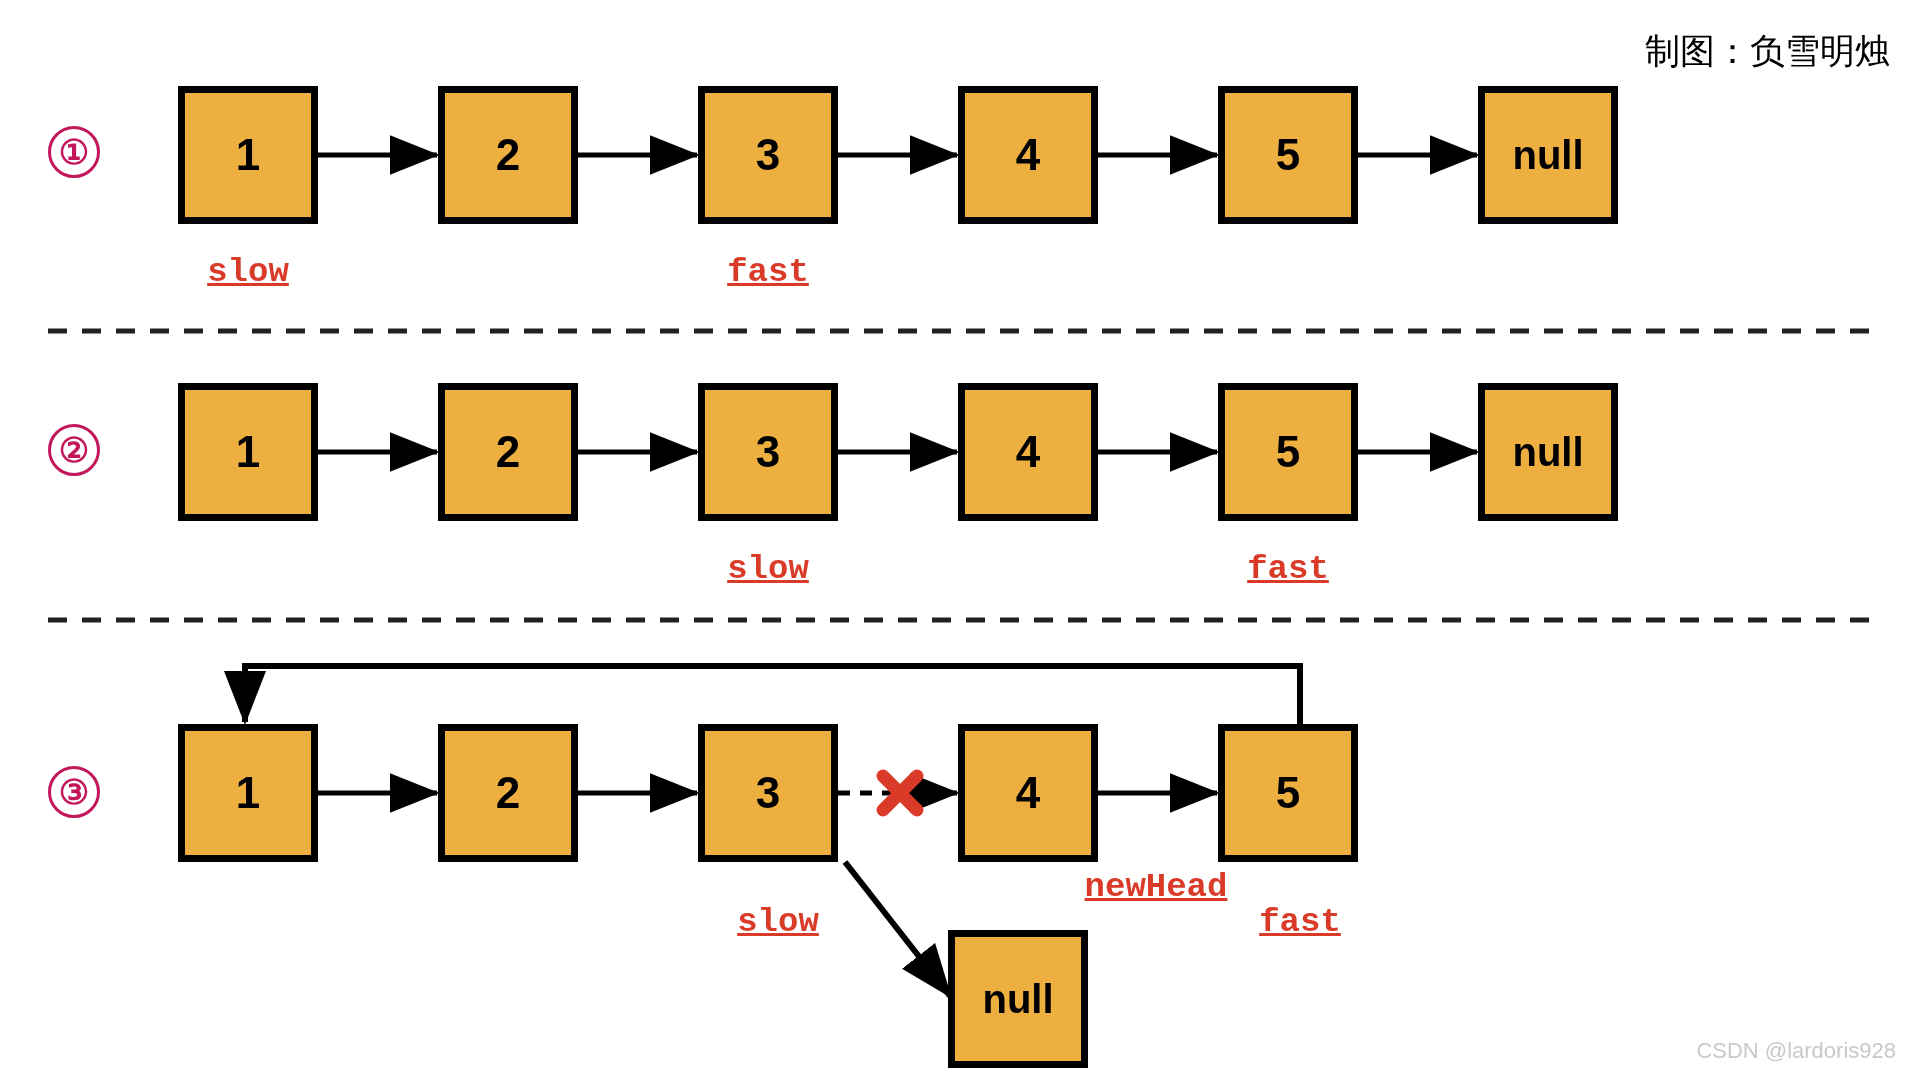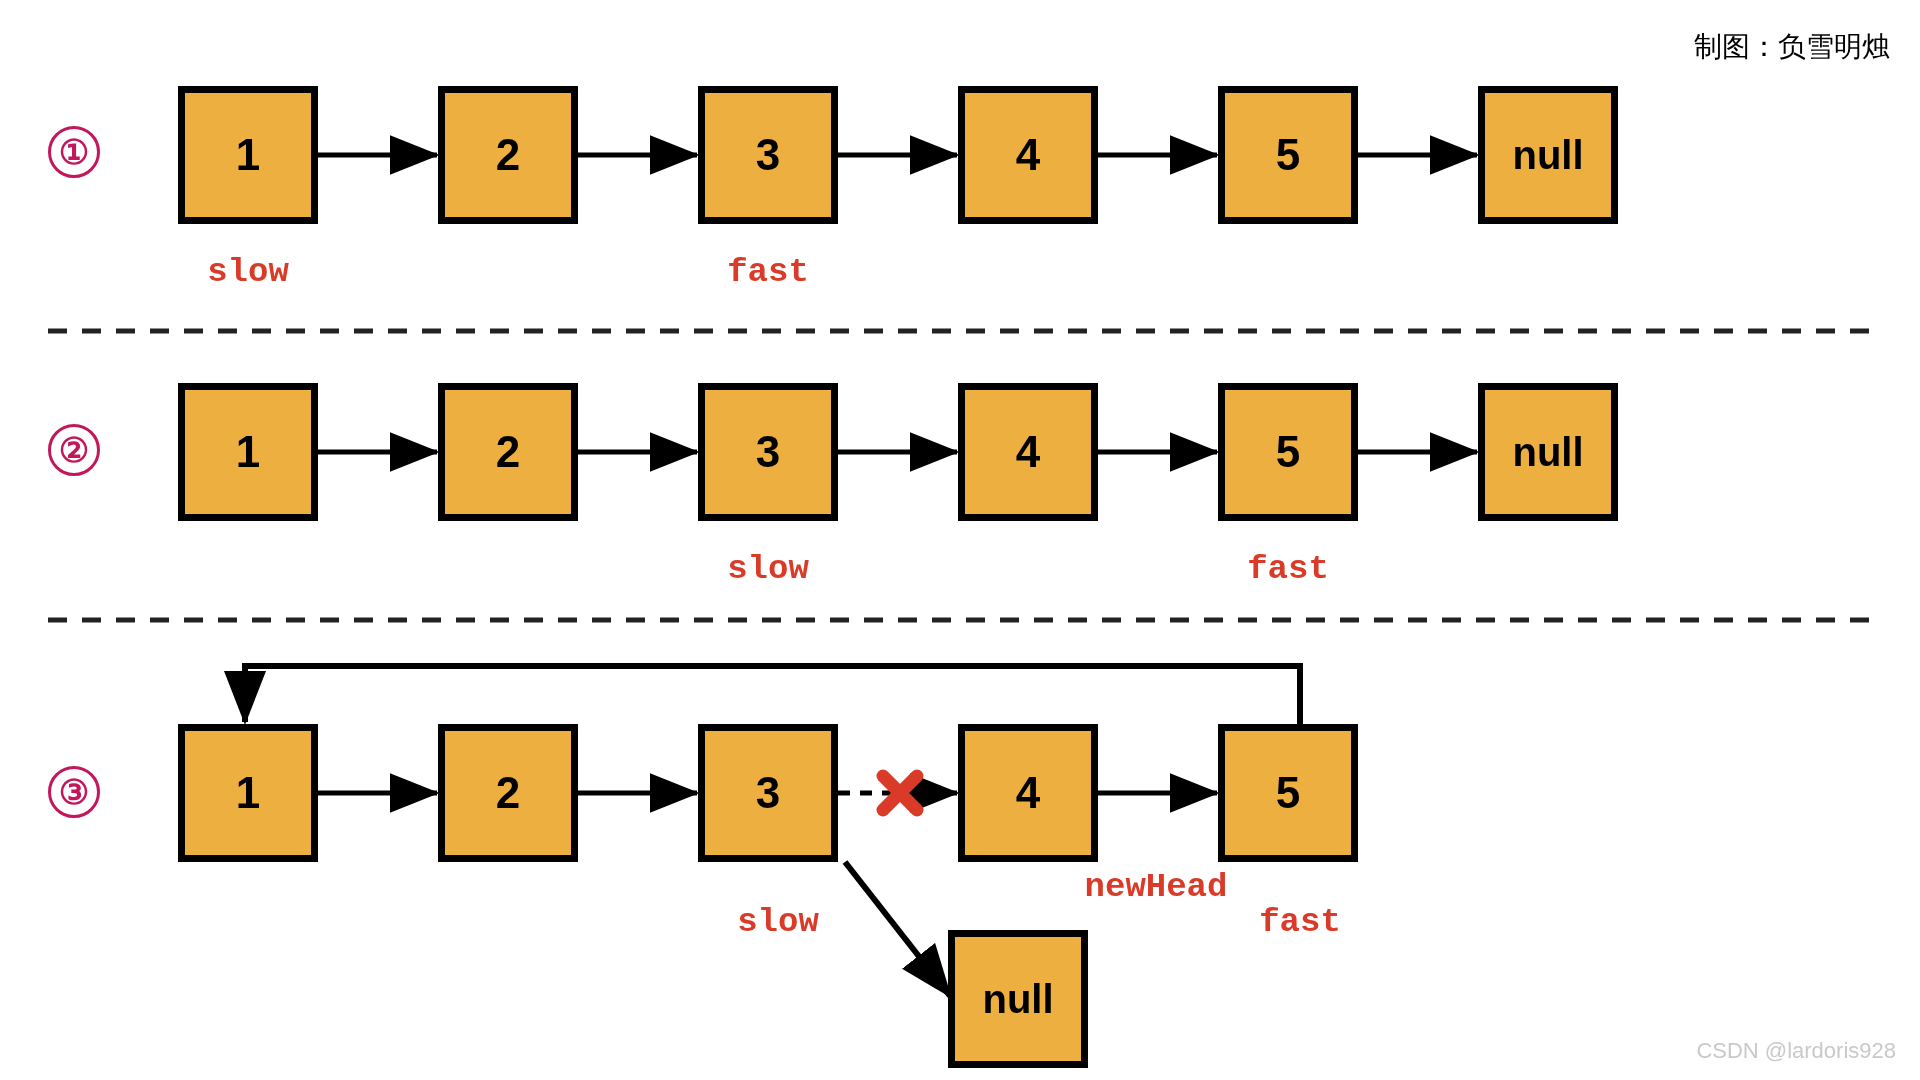--- a/index.html
+++ b/index.html
@@ -48,20 +48,21 @@
   
   .ptr-label {
     position: absolute;
     font-family: "Liberation Mono", monospace;
     font-size: 34px;
     font-weight: 700;
     color: #D93B28;
     white-space: nowrap;
     transform: translateX(-50%);
     line-height: 1;
+    text-decoration: underline;
   }
 
   
   .step-circle {
     position: absolute;
     width: 52px;
     height: 52px;
     border: 3px solid #C2185B;
     border-radius: 50%;
     box-sizing: border-box;
@@ -74,21 +75,21 @@
     justify-content: center;
     line-height: 1;
   }
 
   
   .credit {
     position: absolute;
     right: 30px;
     top: 28px;
     font-family: "Liberation Sans", sans-serif;
-    font-size: 28px;
+    font-size: 35px;
     color: #000000;
     white-space: nowrap;
   }
   .watermark {
     position: absolute;
     right: 24px;
     bottom: 16px;
     font-family: "Liberation Sans", sans-serif;
     font-size: 22px;
     color: #C9C9C9;

